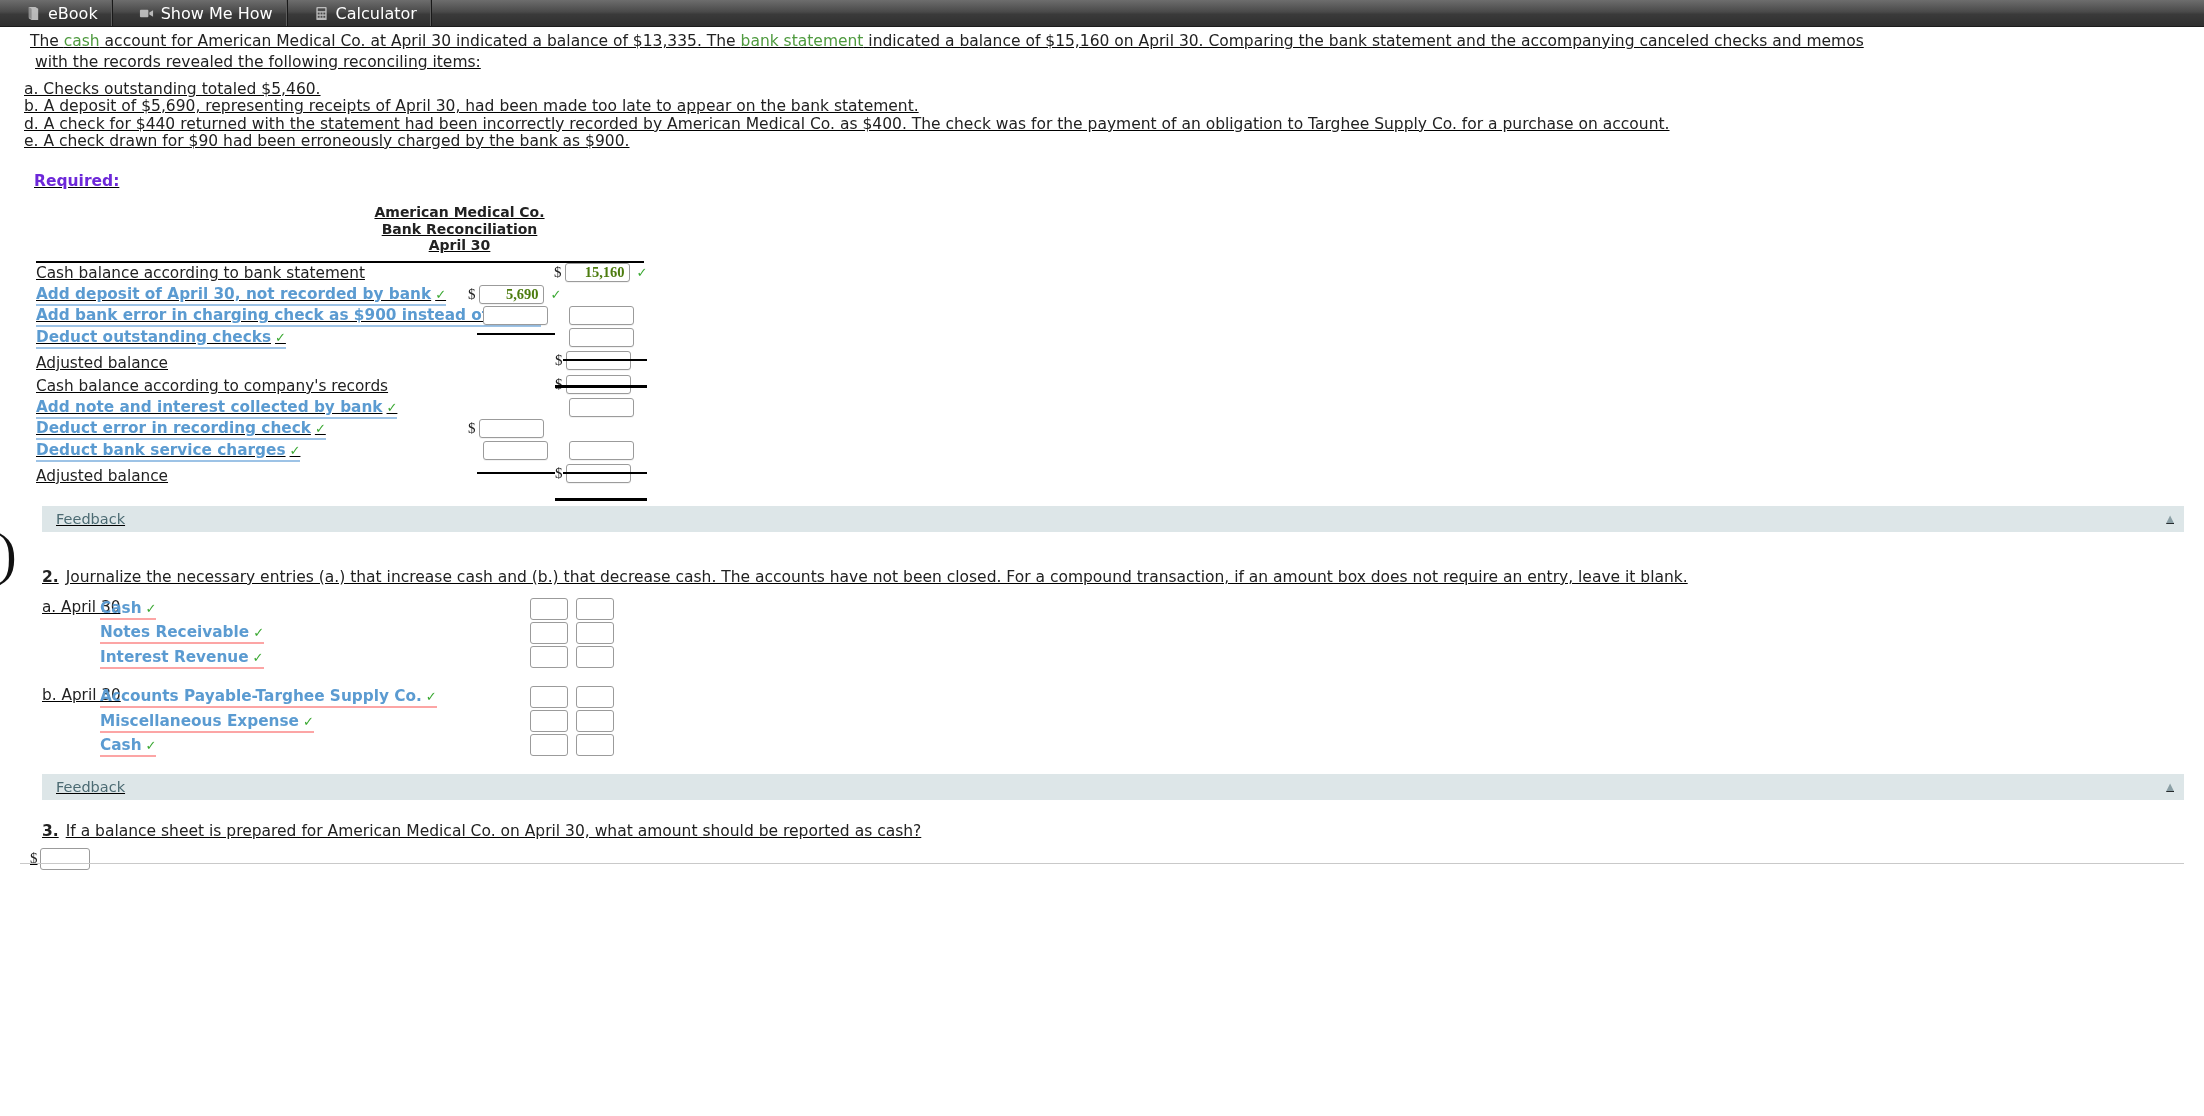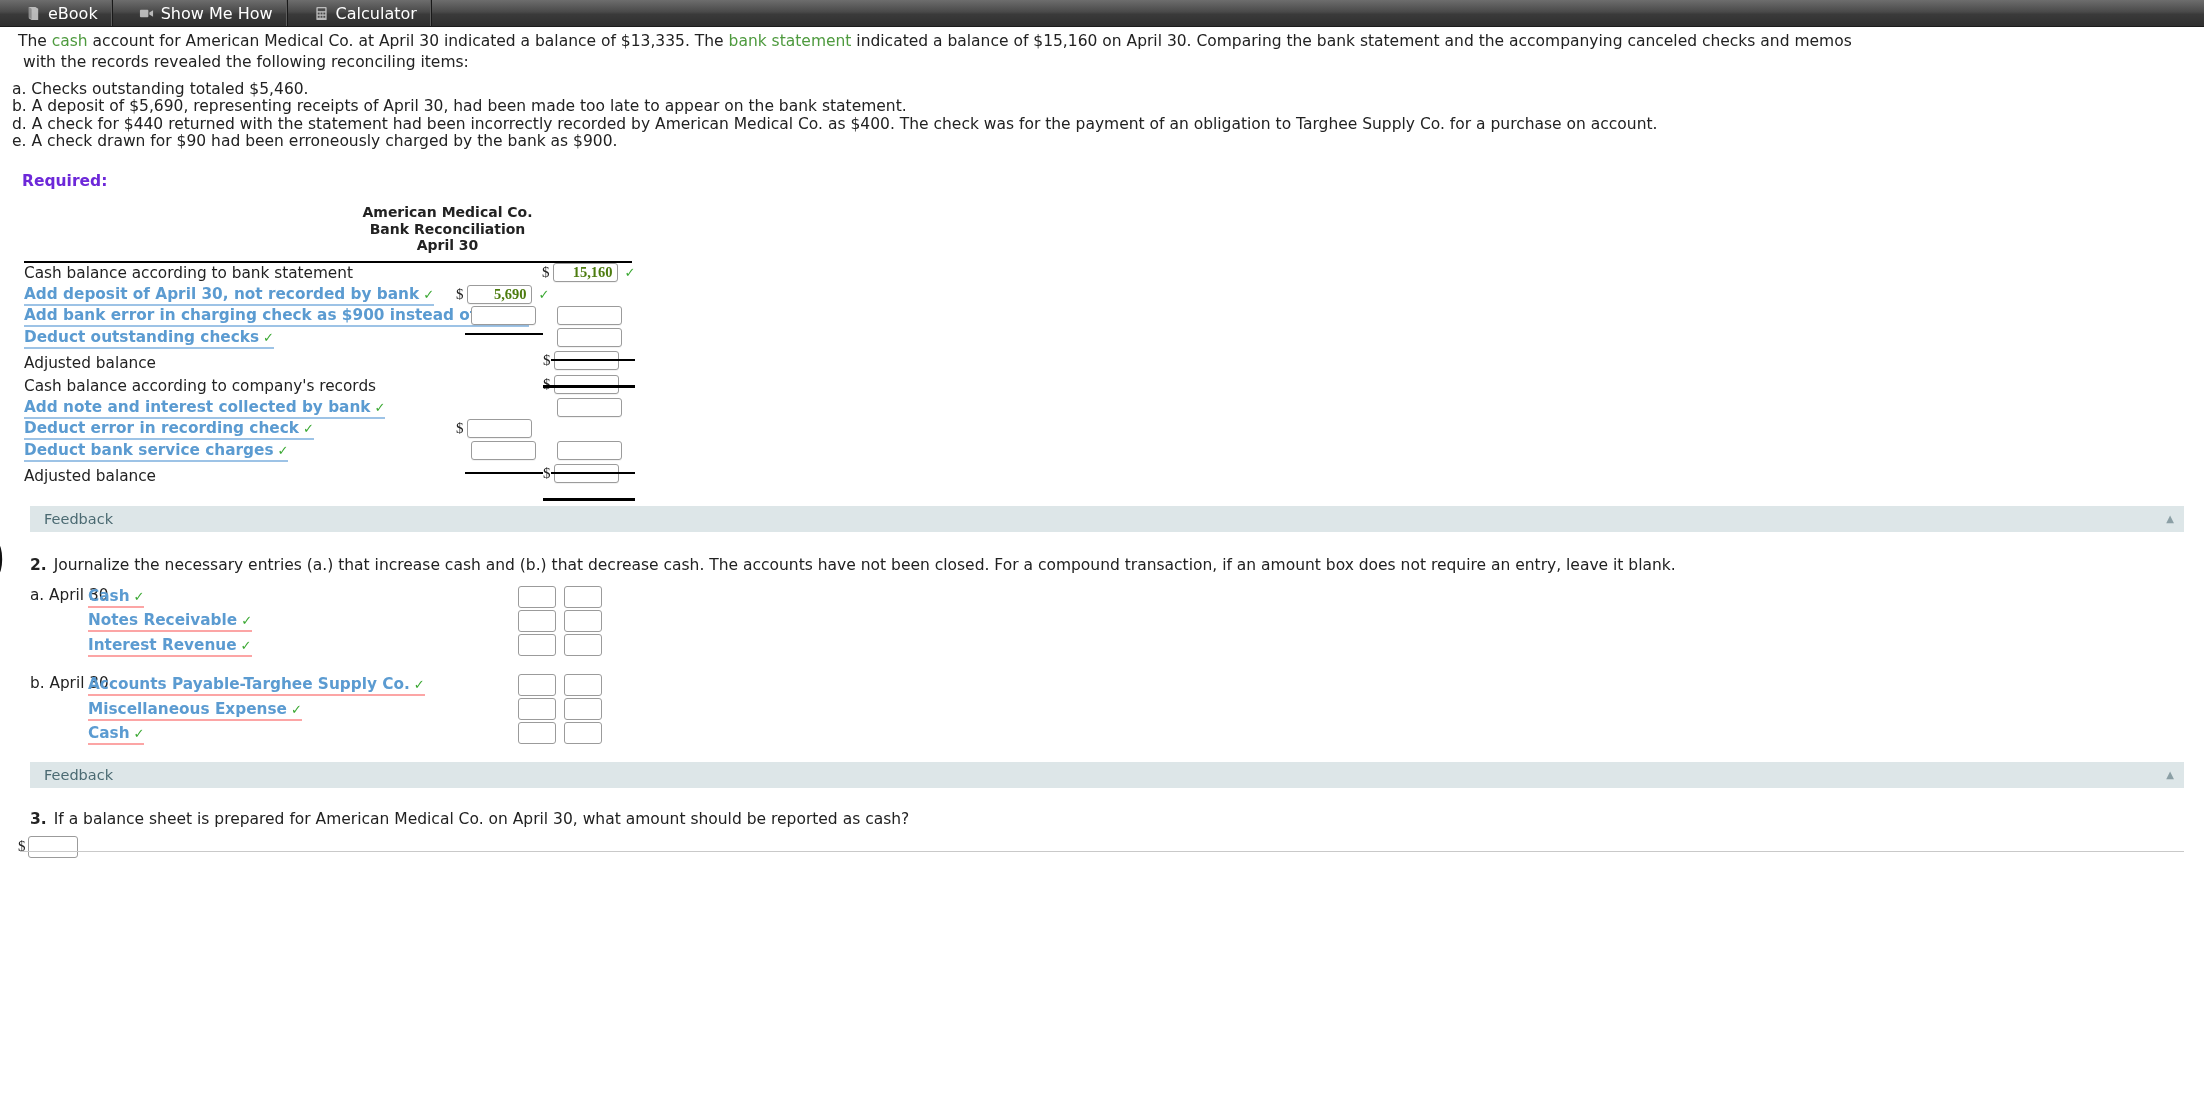--- a/index.html
+++ b/index.html
@@ -28,21 +28,21 @@
     border-right: 1px solid #191919;
     box-shadow: inset -1px 0 0 #5e5e5e;
     cursor: default;
     white-space: nowrap;
   }
   .tb-btn:first-child { box-shadow: inset -1px 0 0 #5e5e5e; }
   .tb-rest { flex: 1; border-right: none; box-shadow: none; }
   .tb-ico { width: 15px; height: 15px; display:block; opacity: .85; }
 
   
-  .page { position: relative; padding: 0 0 0 0; }
+  .page { position: relative; padding: 0 0 0 12px; text-decoration: underline; }
 
   .para {
     font-size: 15.5px;
     color: #222;
     line-height: 21px;
     padding: 4px 18px 0 18px;
   }
   .para .hl { color: #4e9a3e; }
   .para .l2 { padding-left: 5px; }
 
@@ -359,21 +359,21 @@
       <div class="rule" style="left:527px; top:209px; width:84px;"></div>
       <div class="rule" style="left:519px; top:235px; width:92px; border-top-width:3px;"></div>
     </div>
   </div>
 
   <div class="feedback">
     <span>Feedback</span>
     <span class="fb-caret">▲</span>
   </div>
 
-  <div class="qline" style="margin-top:24px;">
+  <div class="qline" style="margin-top:36px;">
     <b>2.</b><span>Journalize the necessary entries (a.) that increase cash and (b.) that decrease cash. The accounts have not been closed. For a compound transaction, if an amount box does not require an entry, leave it blank.</span>
   </div>
 
   <div class="journal">
     <div class="jrow" style="margin-top:12px;">
       <div class="jdate">a. April 30</div>
       <div class="jacctcol">
         <div><span class="jacct"><span>Cash</span><span class="tick">✓</span></span></div>
         <div><span class="jacct"><span>Notes Receivable</span><span class="tick">✓</span></span></div>
         <div><span class="jacct"><span>Interest Revenue</span><span class="tick">✓</span></span></div>

